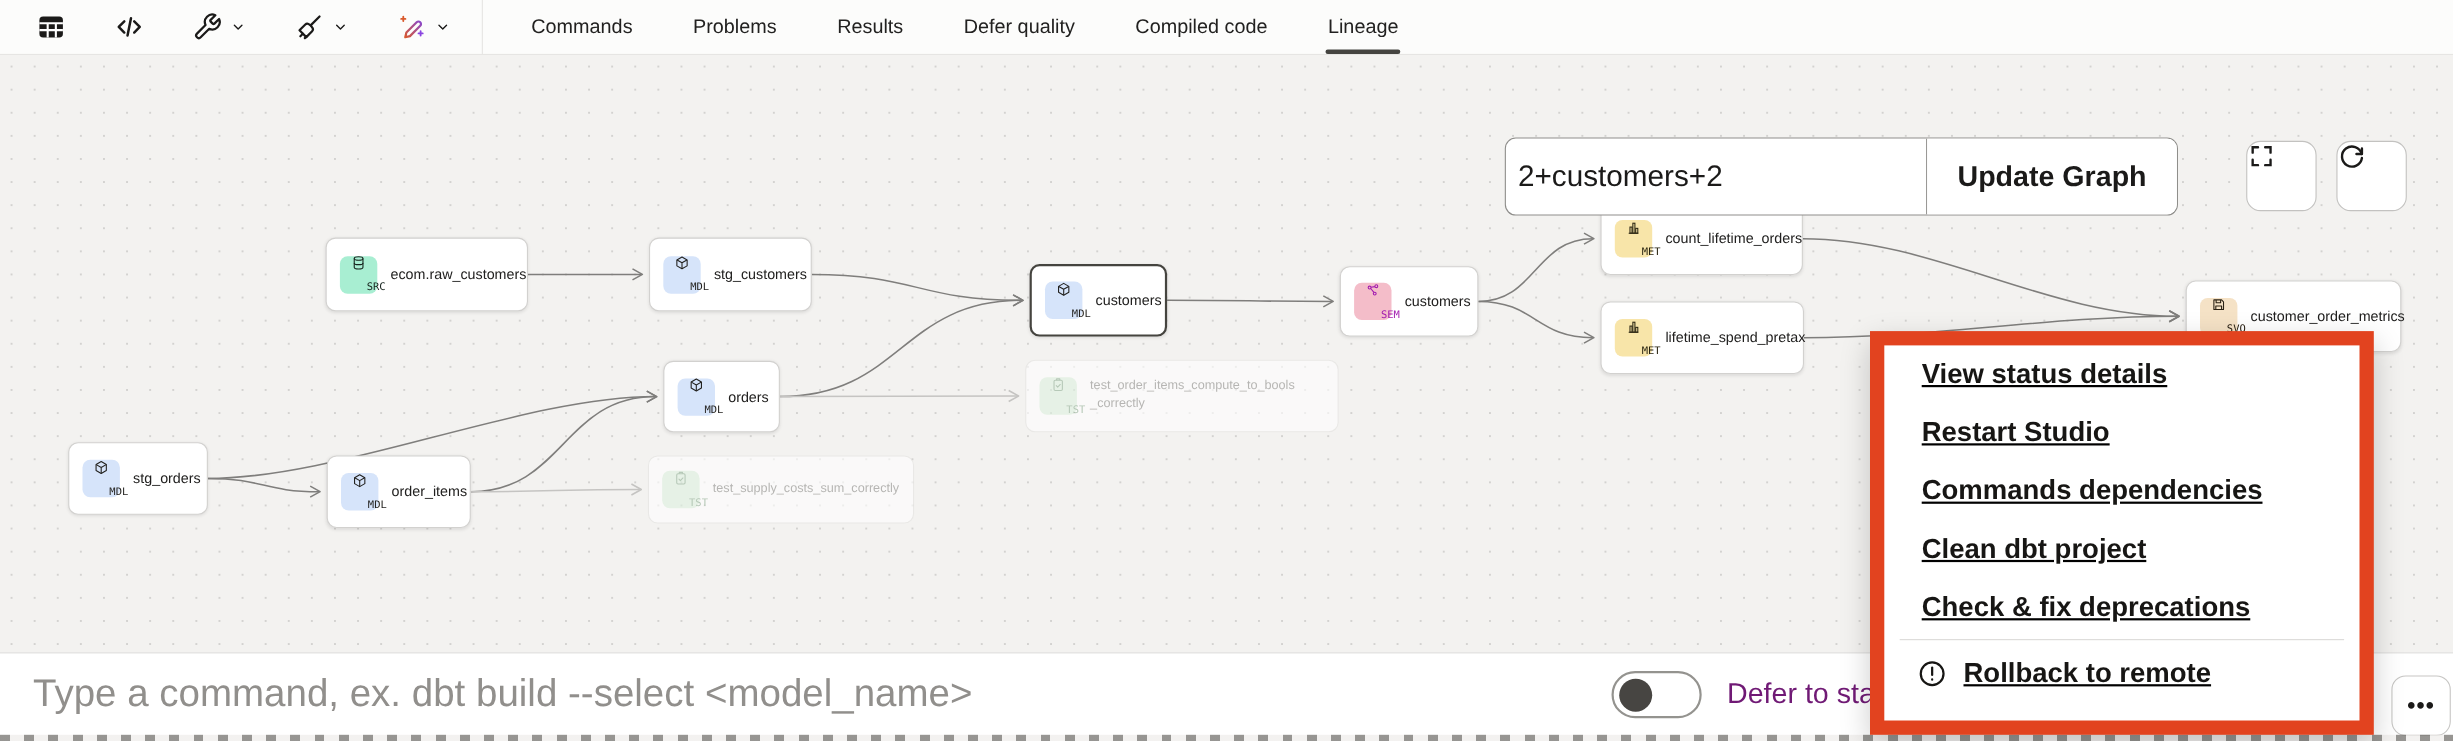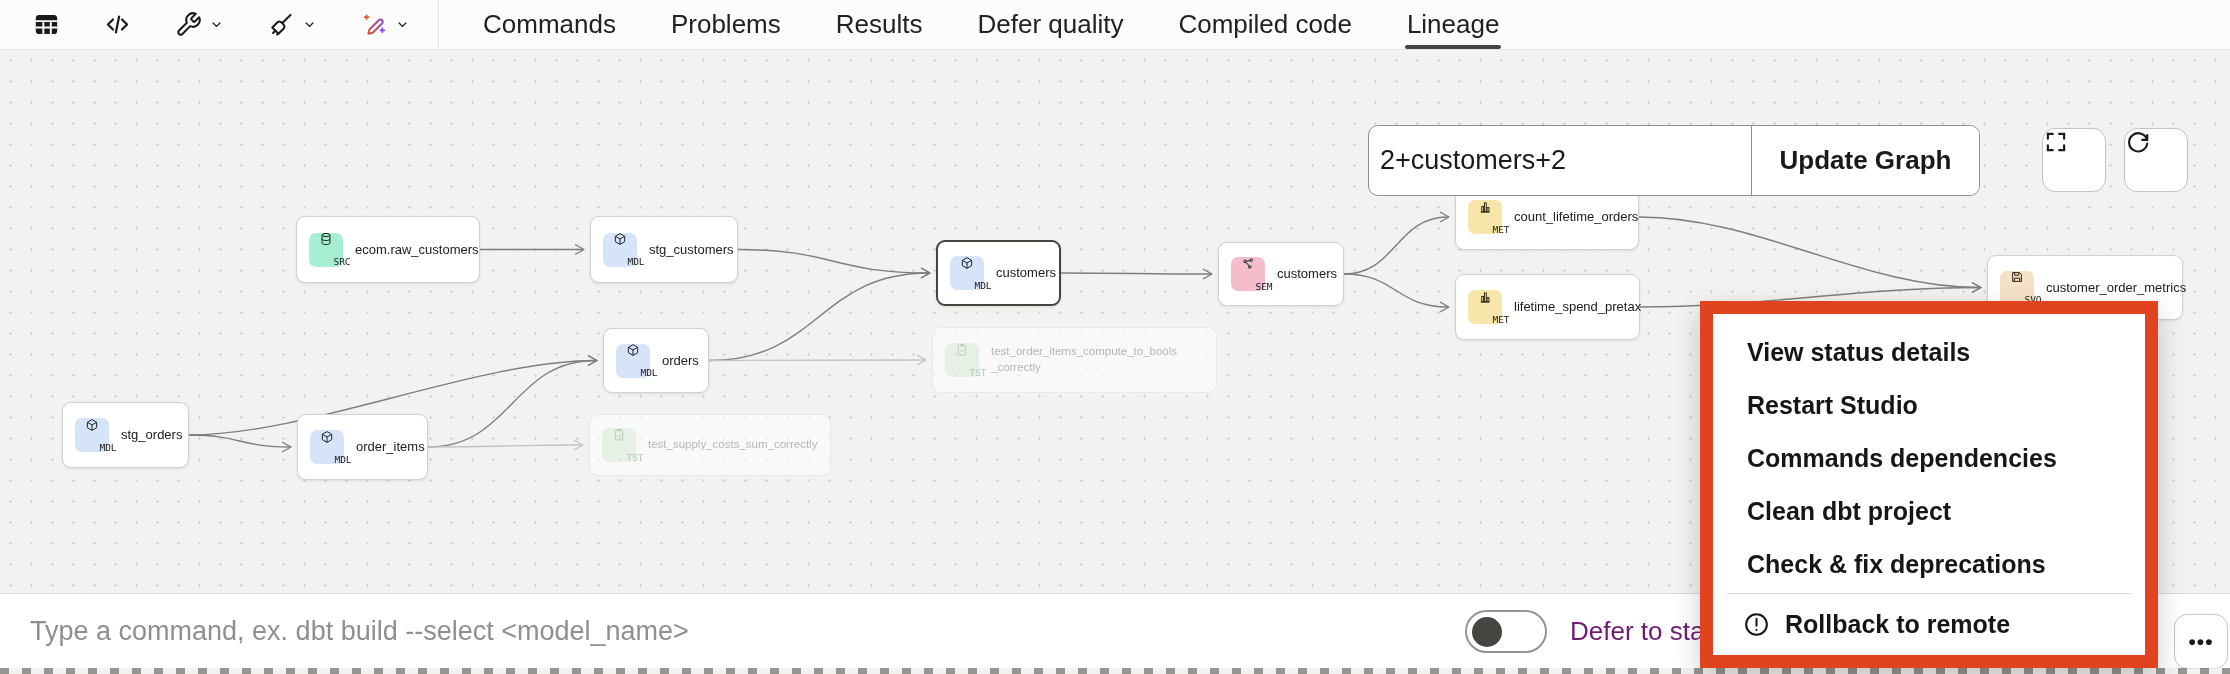--- a/index.html
+++ b/index.html
@@ -9,21 +9,21 @@
   
   .toolbar { position: absolute; left:0; top:0; width:2230px; height:50px;
     background:#fcfcfb; border-bottom:1px solid #e6e5e3; display:flex; align-items:center; z-index:30; }
   .tool-group { display:flex; align-items:center; gap:44px; padding-left:33px; height:100%; }
   .tool-btn { display:flex; align-items:center; gap:7px; cursor:pointer; color:#1b1a19; }
   .tool-btn .ticon { width:27px; height:27px; display:inline-flex; }
   .tool-btn .ticon svg { width:100%; height:100%; }
   .tool-btn .chev { width:15px; height:15px; display:inline-flex; color:#1b1a19; }
   .tool-divider { width:1px; height:50px; background:#e6e5e3; margin-left:28px; }
   .tabs { display:flex; gap:55px; padding-left:44px; height:100%; align-items:stretch; }
-  .tab { font-size:26px; color:#222120; display:flex; align-items:center; position:relative; cursor:pointer; }
+  .tab { font-size:18px; color:#222120; display:flex; align-items:center; position:relative; cursor:pointer; }
   .tab-underline { position:absolute; left:-2px; right:-2px; bottom:0; height:4px; background:#454440; border-radius:2px; }
 
   
   .canvas-bg { position:absolute; left:0; top:50px; width:2230px; height:543px;
     background-color:#f3f2f0;
     background-image: radial-gradient(#d3d2d0 1.2px, transparent 1.2px);
     background-size: 21px 21px; z-index:1; }
   .edges { position:absolute; left:0; top:0; width:2230px; height:674px; z-index:2; pointer-events:none; }
   .node-layer { position:absolute; left:0; top:0; width:2230px; height:674px; z-index:3; pointer-events:none; }
   .node { position:absolute; background:#ffffff; border:1px solid #d2d1cf; border-radius:9px;
@@ -49,33 +49,33 @@
   .icon-btn { position:absolute; width:64px; height:64px; top:128px; background:#fff;
     border:1.5px solid #c3c2c0; border-radius:13px; display:flex; align-items:center; justify-content:center;
     z-index:10; cursor:pointer; color:#1b1a19; }
   .icon-btn svg { width:26px; height:26px; }
   .icon-btn.fullscreen { left:2042px; }
   .icon-btn.refresh { left:2124px; }
 
   
   .menu { position:absolute; left:1700px; top:301px; width:458px; height:367px;
     padding:13px; z-index:40; box-shadow:0 10px 26px rgba(0,0,0,.20); }
-  .menu-inner { background:#fff; width:100%; height:100%; padding-top:12px; }
+  .menu-inner { background:#fff; width:100%; height:100%; padding-top:0;text-decoration:underline; }
   .menu-item { height:53px; display:flex; align-items:center; padding:0 20px 0 34px;
     font-size:25px; font-weight:600; color:#171614; cursor:pointer; }
   .menu-divider { height:1px; background:#dbdad8; margin:2px 14px; }
   .menu-item.danger { height:56px; gap:15px; padding-left:30px; }
   .menu-item.danger .micon { width:27px; height:27px; display:inline-flex; color:#171614; }
   .menu-item.danger .micon svg { width:100%; height:100%; }
 
   
   .cmdbar { position:absolute; left:0; top:593px; width:2230px; height:75px; background:#fff;
     border-top:1px solid #dcdbd9; z-index:20; display:flex; align-items:center; }
   .cmd-input { border:none; outline:none; background:transparent; margin-left:30px; width:1300px;
-    font-size:27px; color:#1b1a19; font-family:"Liberation Sans", sans-serif; }
+    font-size:35px; color:#1b1a19; font-family:"Liberation Sans", sans-serif; }
   .cmd-input::placeholder { color:#918f8c; opacity:1; }
   .toggle { position:absolute; left:1465px; top:16px; width:82px; height:43px;
     border:2px solid #94938f; border-radius:22px; background:#fff; cursor:pointer; }
   .toggle-knob { position:absolute; left:5px; top:4.5px; width:30px; height:30px; border-radius:50%; background:#474542; }
   .defer-label { position:absolute; left:1570px; top:50%; transform:translateY(-50%);
     font-size:26px; color:#701a75; white-space:nowrap; }
   .more-btn { position:absolute; left:2174px; top:20px; width:54px; height:55px;
     border:1.5px solid #c7c6c4; border-radius:13px; background:#fff; display:flex; align-items:center;
     justify-content:center; font-size:21px; font-weight:bold; letter-spacing:1px; color:#1b1a19; cursor:pointer; z-index:22; }
   .bottom-strip { position:absolute; left:0; top:668px; width:2230px; height:6px; z-index:21;
@@ -237,21 +237,21 @@
           <svg viewBox="0 0 24 24" fill="none" stroke="currentColor" stroke-width="1.7" stroke-linejoin="round">
             <path d="M12 2.8l8 4.6v9.2l-8 4.6-8-4.6V7.4z"></path>
             <path d="M4.3 7.5l7.7 4.4 7.7-4.4M12 11.9v9.2"></path>
           </svg>
         </span>
         <span class="bcode">MDL</span>
       </div>
       <span class="nlabel">customers</span>
     </div>
     <div class="node" style="left: 1218px; top: 242px; width: 126px; height: 64px;">
-      <div class="badge" style="background: rgb(244, 189, 201); color: #0f172a;">
+      <div class="badge" style="background: rgb(244, 189, 201); color: #a21caf;">
         <span class="bicon">
           <svg viewBox="0 0 24 24" fill="none" stroke="currentColor" stroke-width="1.7">
             <circle cx="7" cy="7.5" r="2.2"></circle>
             <circle cx="17.5" cy="5.5" r="2.2"></circle>
             <circle cx="15" cy="17" r="2.2"></circle>
             <path d="M8.8 9l4.9 6.2M9.2 7.1l6.1-1"></path>
           </svg>
         </span>
         <span class="bcode">SEM</span>
       </div>

